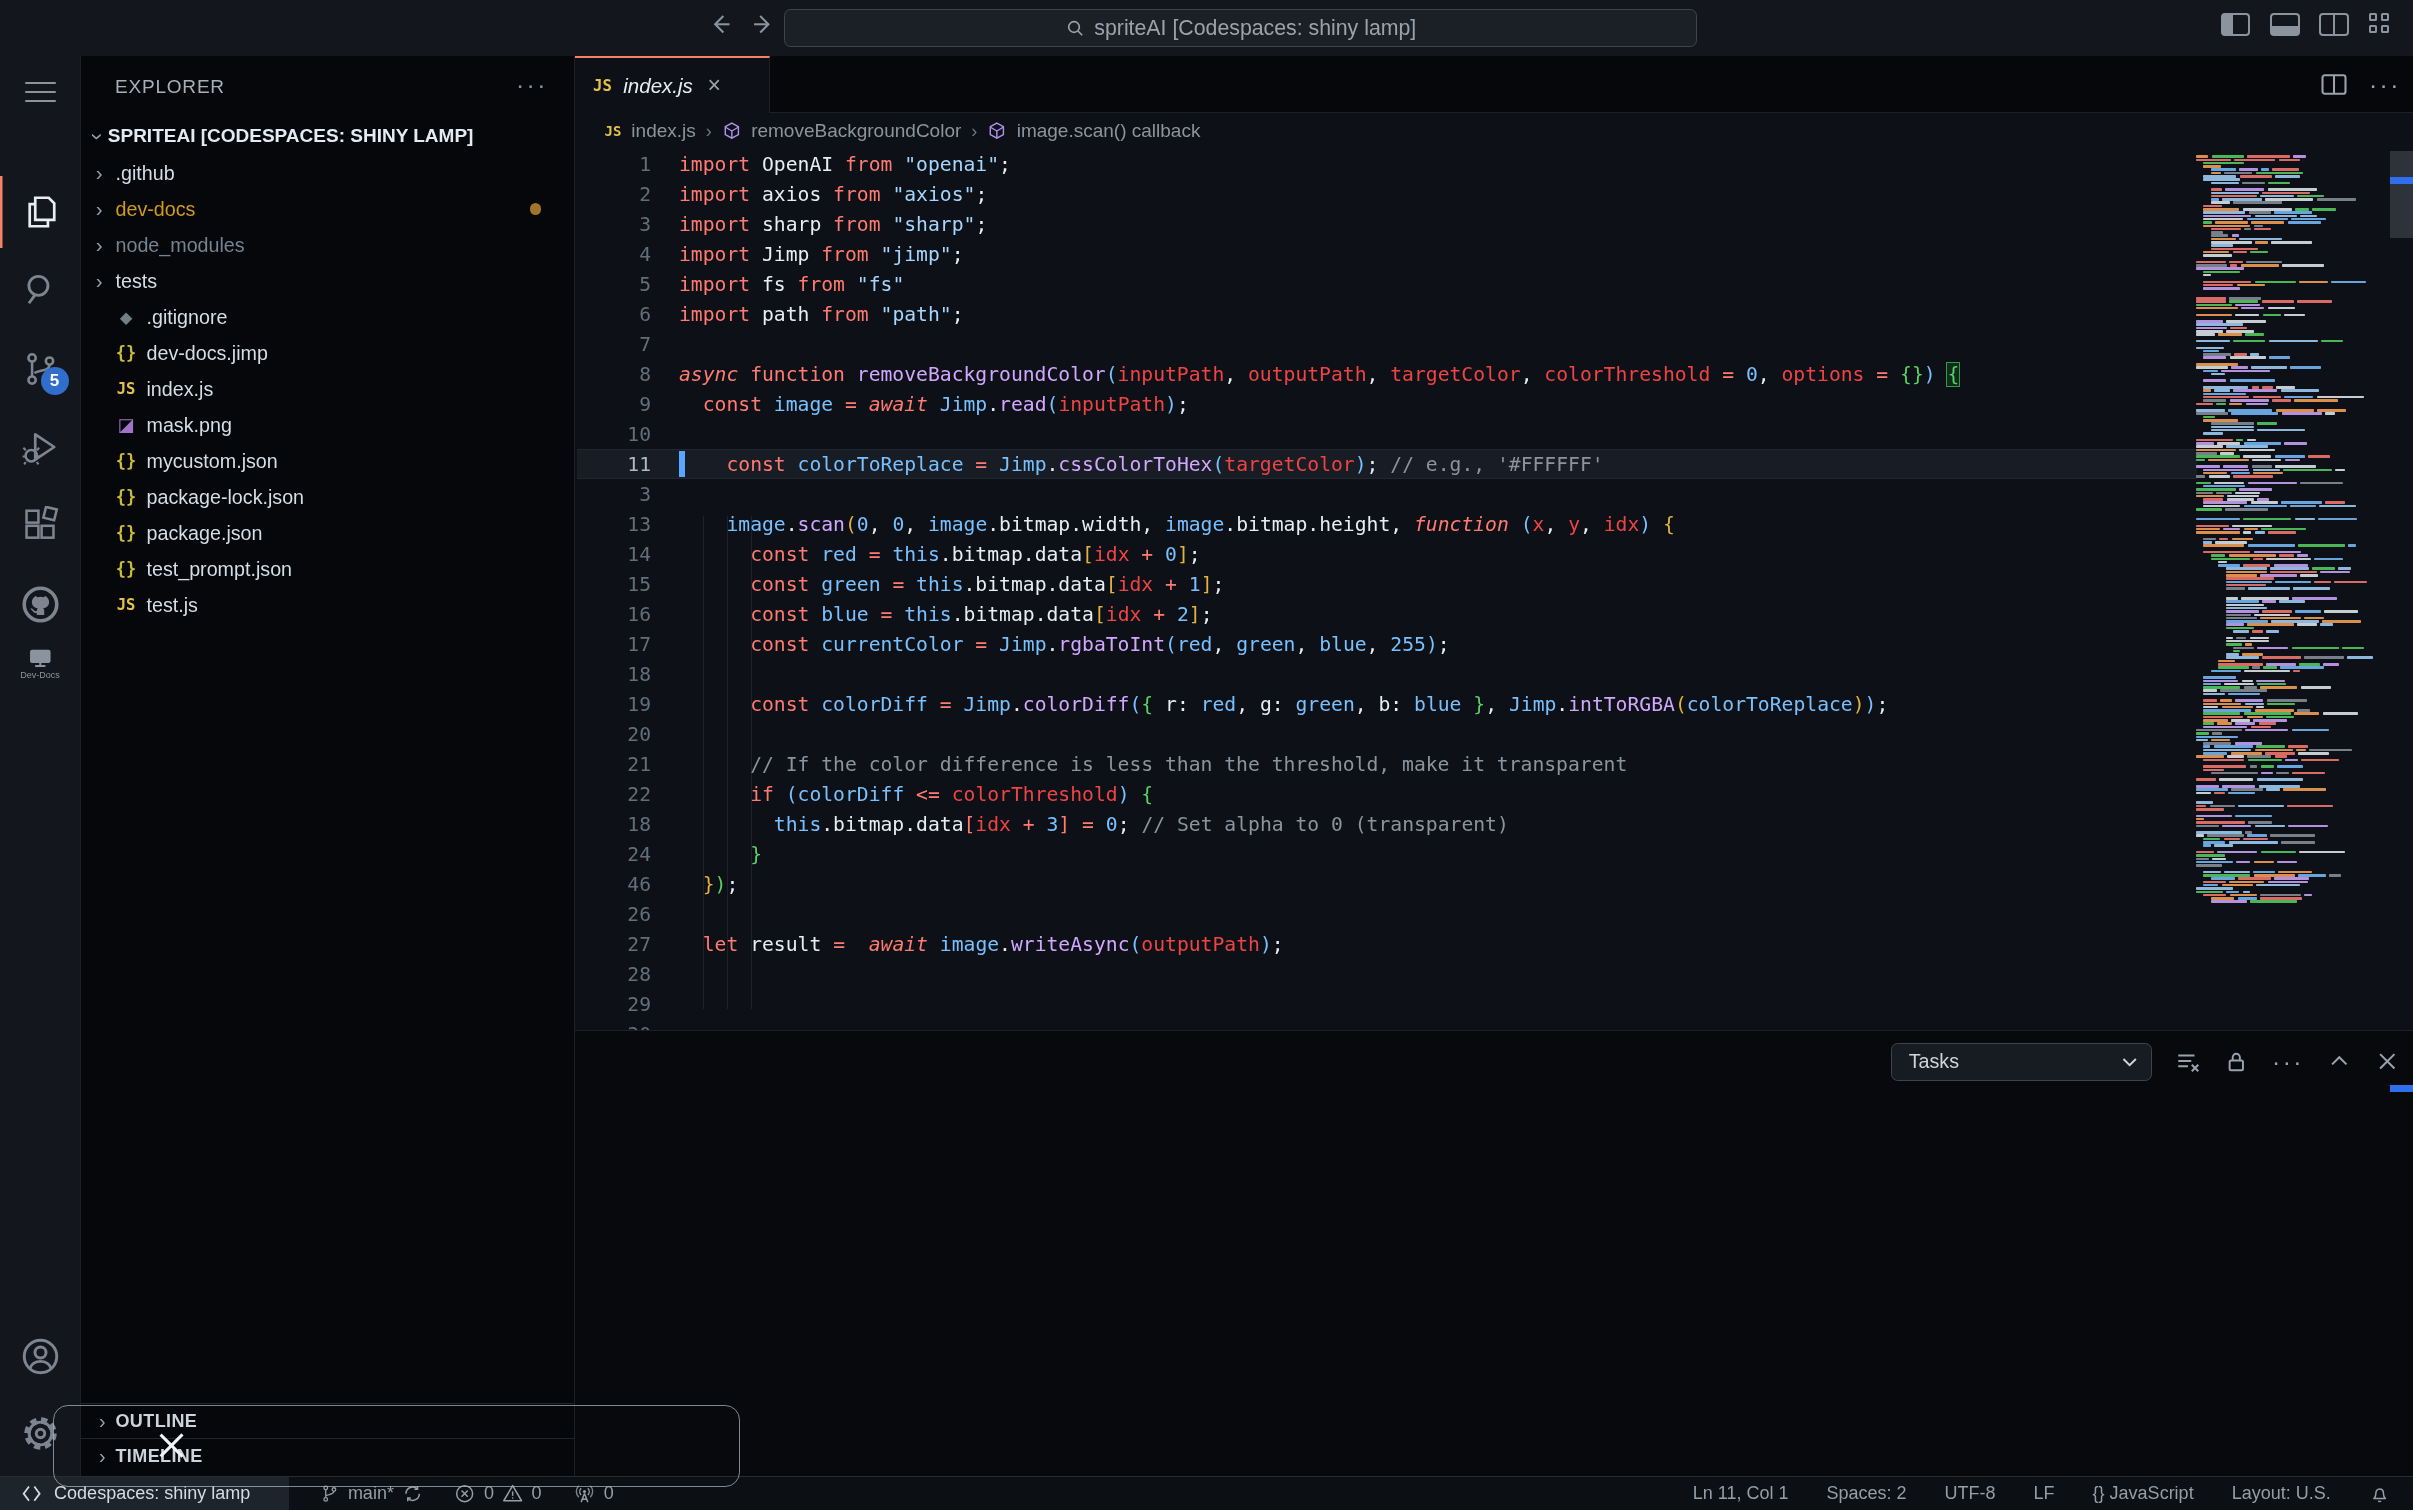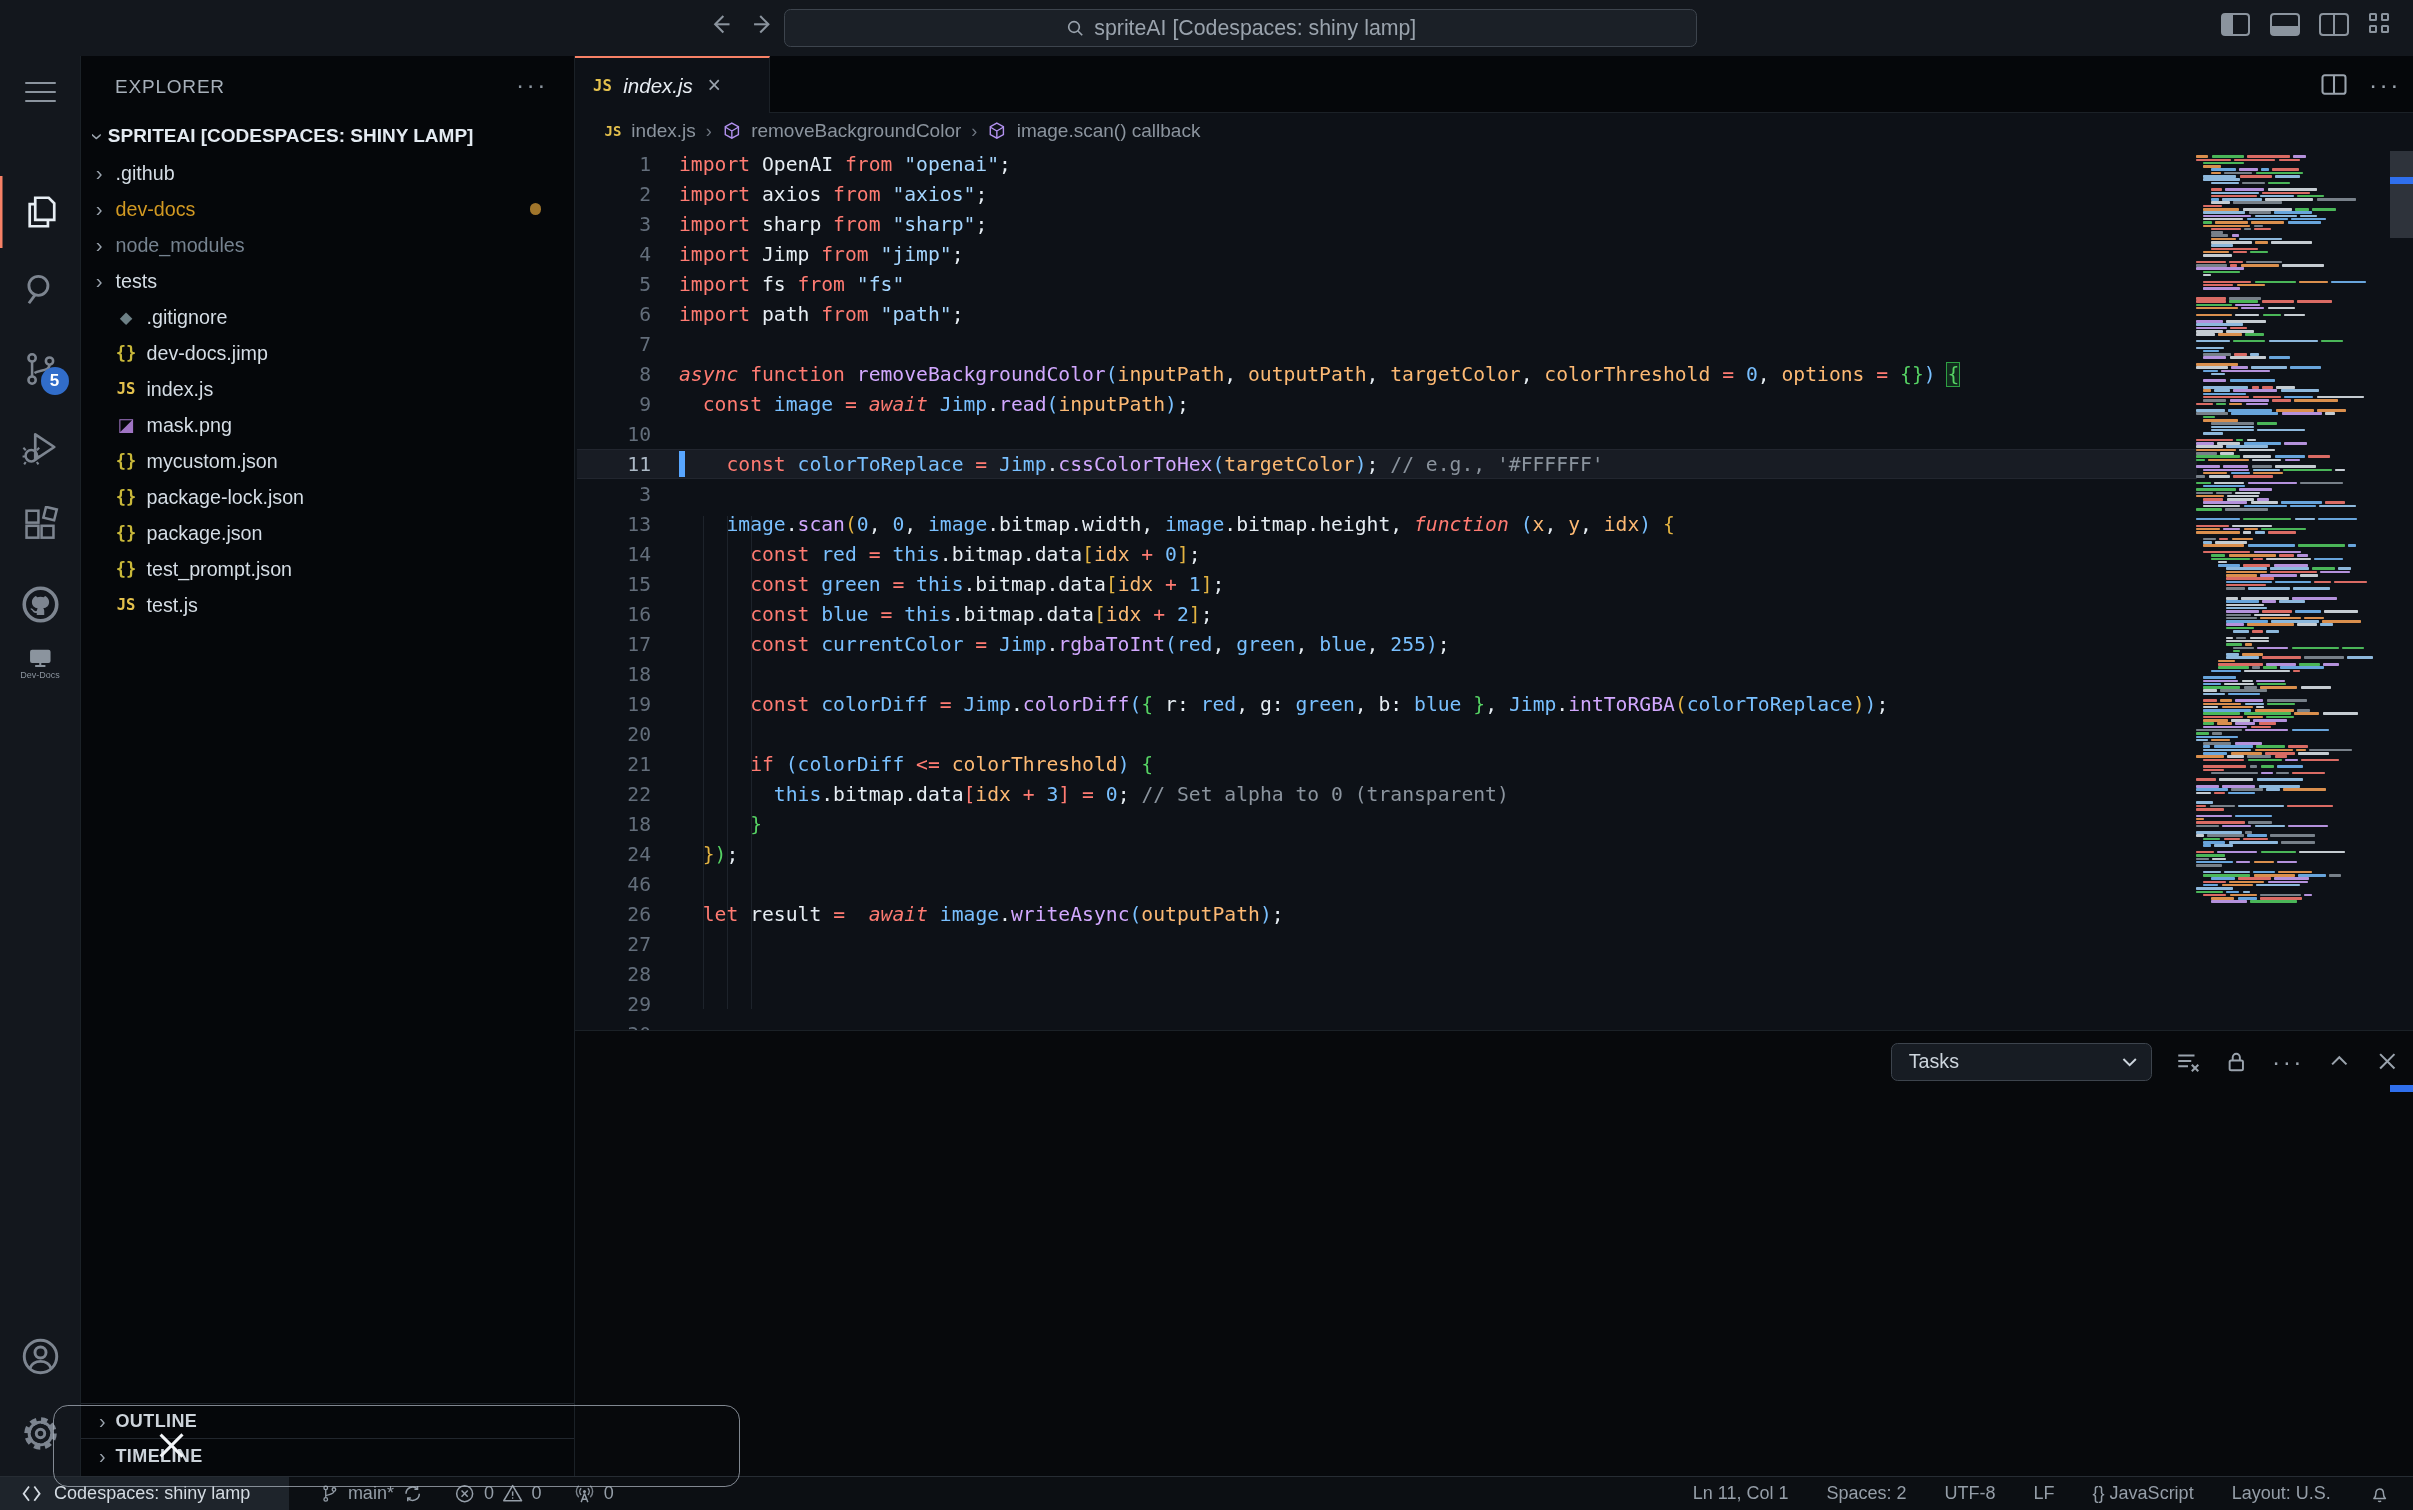--- a/index.html
+++ b/index.html
@@ -64,21 +64,21 @@
   .cube{color:#b392f0;}
   
   #gutter{position:absolute;left:0;top:94px;width:76px;text-align:right;color:#636e7b;
     font-family:"DejaVu Sans Mono",monospace;font-size:19.7px;}
   #gutter div{height:30px;line-height:30px;}
   #gutter div.cur{color:#adbac7;}
   #code{position:absolute;left:104px;top:94px;font-family:"DejaVu Sans Mono",monospace;font-size:19.7px;}
   #code .line{height:30px;line-height:30px;white-space:pre;}
   .tk-k{color:#ff7b72;} .tk-ki{color:#ff7b72;font-style:italic;}
   .tk-f{color:#d2a8ff;} .tk-s{color:#a5d6ff;} .tk-v{color:#79c0ff;} .tk-n{color:#79c0ff;}
-  .tk-p{color:#fdba74;} .tk-c{color:#8b949e;} .tk-t{color:#e6edf3;}
+  .tk-p{color:#ef4444;} .tk-c{color:#8b949e;} .tk-t{color:#e6edf3;}
   .tk-bb{color:#79c0ff;} .tk-bg{color:#56d364;} .tk-by{color:#e3b341;} .tk-bp{color:#ff7b72;}
   .tk-m{color:#56d364;outline:1.6px solid #2ea043;background:rgba(46,160,67,.18);}
   #cur-line{position:absolute;left:1.6px;top:393px;width:1620px;height:30px;background:rgba(110,118,129,.12);
     border-top:0.8px solid rgba(110,118,129,.12);border-bottom:0.8px solid rgba(110,118,129,.12);box-sizing:border-box;}
   #caret{position:absolute;left:104px;top:395px;width:5.7px;height:26px;background:#58a6ff;}
   .iguide{position:absolute;top:460px;height:493px;width:0.8px;background:#1d232b;}
   
   #minimap{position:absolute;left:1621px;top:96px;width:190px;height:772px;overflow:hidden;}
   .mrow{display:flex;gap:3.3px;margin-bottom:0.8px;height:2.5px;}
   .mrow i{height:2.5px;border-radius:0.8px;opacity:.85;}
@@ -386,20 +386,21 @@
       <div class="line"><span class="tk-t">    </span><span class="tk-k">const</span><span class="tk-t"> </span><span class="tk-v">colorToReplace</span><span class="tk-t"> </span><span class="tk-k">=</span><span class="tk-t"> </span><span class="tk-v">Jimp</span><span class="tk-t">.</span><span class="tk-f">cssColorToHex</span><span class="tk-bb">(</span><span class="tk-p">targetColor</span><span class="tk-bb">)</span><span class="tk-t">; </span><span class="tk-c">// e.g., '#FFFFFF'</span></div>
       <div class="line"></div>
       <div class="line"><span class="tk-t">    </span><span class="tk-v">image</span><span class="tk-t">.</span><span class="tk-f">scan</span><span class="tk-by">(</span><span class="tk-n">0</span><span class="tk-t">, </span><span class="tk-n">0</span><span class="tk-t">, </span><span class="tk-v">image</span><span class="tk-t">.bitmap.width</span><span class="tk-t">, </span><span class="tk-v">image</span><span class="tk-t">.bitmap.height</span><span class="tk-t">, </span><span class="tk-ki">function</span><span class="tk-t"> </span><span class="tk-bb">(</span><span class="tk-p">x</span><span class="tk-t">, </span><span class="tk-p">y</span><span class="tk-t">, </span><span class="tk-p">idx</span><span class="tk-bb">)</span><span class="tk-t"> </span><span class="tk-by">{</span></div>
       <div class="line"><span class="tk-t">      </span><span class="tk-k">const</span><span class="tk-t"> </span><span class="tk-v">red</span><span class="tk-t"> </span><span class="tk-k">=</span><span class="tk-t"> </span><span class="tk-v">this</span><span class="tk-t">.bitmap.data</span><span class="tk-by">[</span><span class="tk-p">idx</span><span class="tk-t"> </span><span class="tk-k">+</span><span class="tk-t"> </span><span class="tk-n">0</span><span class="tk-by">]</span><span class="tk-t">;</span></div>
       <div class="line"><span class="tk-t">      </span><span class="tk-k">const</span><span class="tk-t"> </span><span class="tk-v">green</span><span class="tk-t"> </span><span class="tk-k">=</span><span class="tk-t"> </span><span class="tk-v">this</span><span class="tk-t">.bitmap.data</span><span class="tk-by">[</span><span class="tk-p">idx</span><span class="tk-t"> </span><span class="tk-k">+</span><span class="tk-t"> </span><span class="tk-n">1</span><span class="tk-by">]</span><span class="tk-t">;</span></div>
       <div class="line"><span class="tk-t">      </span><span class="tk-k">const</span><span class="tk-t"> </span><span class="tk-v">blue</span><span class="tk-t"> </span><span class="tk-k">=</span><span class="tk-t"> </span><span class="tk-v">this</span><span class="tk-t">.bitmap.data</span><span class="tk-by">[</span><span class="tk-p">idx</span><span class="tk-t"> </span><span class="tk-k">+</span><span class="tk-t"> </span><span class="tk-n">2</span><span class="tk-by">]</span><span class="tk-t">;</span></div>
       <div class="line"><span class="tk-t">      </span><span class="tk-k">const</span><span class="tk-t"> </span><span class="tk-v">currentColor</span><span class="tk-t"> </span><span class="tk-k">=</span><span class="tk-t"> </span><span class="tk-v">Jimp</span><span class="tk-t">.</span><span class="tk-f">rgbaToInt</span><span class="tk-bb">(</span><span class="tk-v">red</span><span class="tk-t">, </span><span class="tk-v">green</span><span class="tk-t">, </span><span class="tk-v">blue</span><span class="tk-t">, </span><span class="tk-n">255</span><span class="tk-bb">)</span><span class="tk-t">;</span></div>
       <div class="line"></div>
       <div class="line"><span class="tk-t">      </span><span class="tk-k">const</span><span class="tk-t"> </span><span class="tk-v">colorDiff</span><span class="tk-t"> </span><span class="tk-k">=</span><span class="tk-t"> </span><span class="tk-v">Jimp</span><span class="tk-t">.</span><span class="tk-f">colorDiff</span><span class="tk-bb">(</span><span class="tk-bg">{</span><span class="tk-t"> </span><span class="tk-t">r</span><span class="tk-t">: </span><span class="tk-v">red</span><span class="tk-t">, </span><span class="tk-t">g</span><span class="tk-t">: </span><span class="tk-v">green</span><span class="tk-t">, </span><span class="tk-t">b</span><span class="tk-t">: </span><span class="tk-v">blue</span><span class="tk-t"> </span><span class="tk-bg">}</span><span class="tk-t">, </span><span class="tk-v">Jimp</span><span class="tk-t">.</span><span class="tk-f">intToRGBA</span><span class="tk-by">(</span><span class="tk-v">colorToReplace</span><span class="tk-by">)</span><span class="tk-bb">)</span><span class="tk-t">;</span></div>
       <div class="line"></div>
+      <div class="line"><span class="tk-t">      </span><span class="tk-c">// If the color difference is less than the threshold, make it transparent</span></div>
       <div class="line"><span class="tk-t">      </span><span class="tk-k">if</span><span class="tk-t"> </span><span class="tk-bb">(</span><span class="tk-v">colorDiff</span><span class="tk-t"> </span><span class="tk-k">&lt;=</span><span class="tk-t"> </span><span class="tk-p">colorThreshold</span><span class="tk-bb">)</span><span class="tk-t"> </span><span class="tk-bg">{</span></div>
       <div class="line"><span class="tk-t">        </span><span class="tk-v">this</span><span class="tk-t">.bitmap.data</span><span class="tk-bp">[</span><span class="tk-p">idx</span><span class="tk-t"> </span><span class="tk-k">+</span><span class="tk-t"> </span><span class="tk-n">3</span><span class="tk-bp">]</span><span class="tk-t"> </span><span class="tk-k">=</span><span class="tk-t"> </span><span class="tk-n">0</span><span class="tk-t">; </span><span class="tk-c">// Set alpha to 0 (transparent)</span></div>
       <div class="line"><span class="tk-t">      </span><span class="tk-bg">}</span></div>
       <div class="line"><span class="tk-t">  </span><span class="tk-by">}</span><span class="tk-bg">)</span><span class="tk-t">;</span></div>
       <div class="line"></div>
       <div class="line"><span class="tk-t">  </span><span class="tk-k">let</span><span class="tk-t"> </span><span class="tk-t">result</span><span class="tk-t"> </span><span class="tk-k">=</span><span class="tk-t">  </span><span class="tk-ki">await</span><span class="tk-t"> </span><span class="tk-v">image</span><span class="tk-t">.</span><span class="tk-f">writeAsync</span><span class="tk-bb">(</span><span class="tk-p">outputPath</span><span class="tk-bb">)</span><span class="tk-t">;</span></div>
     </div>
   <div id="caret"></div>
 
   <div id="minimap">

